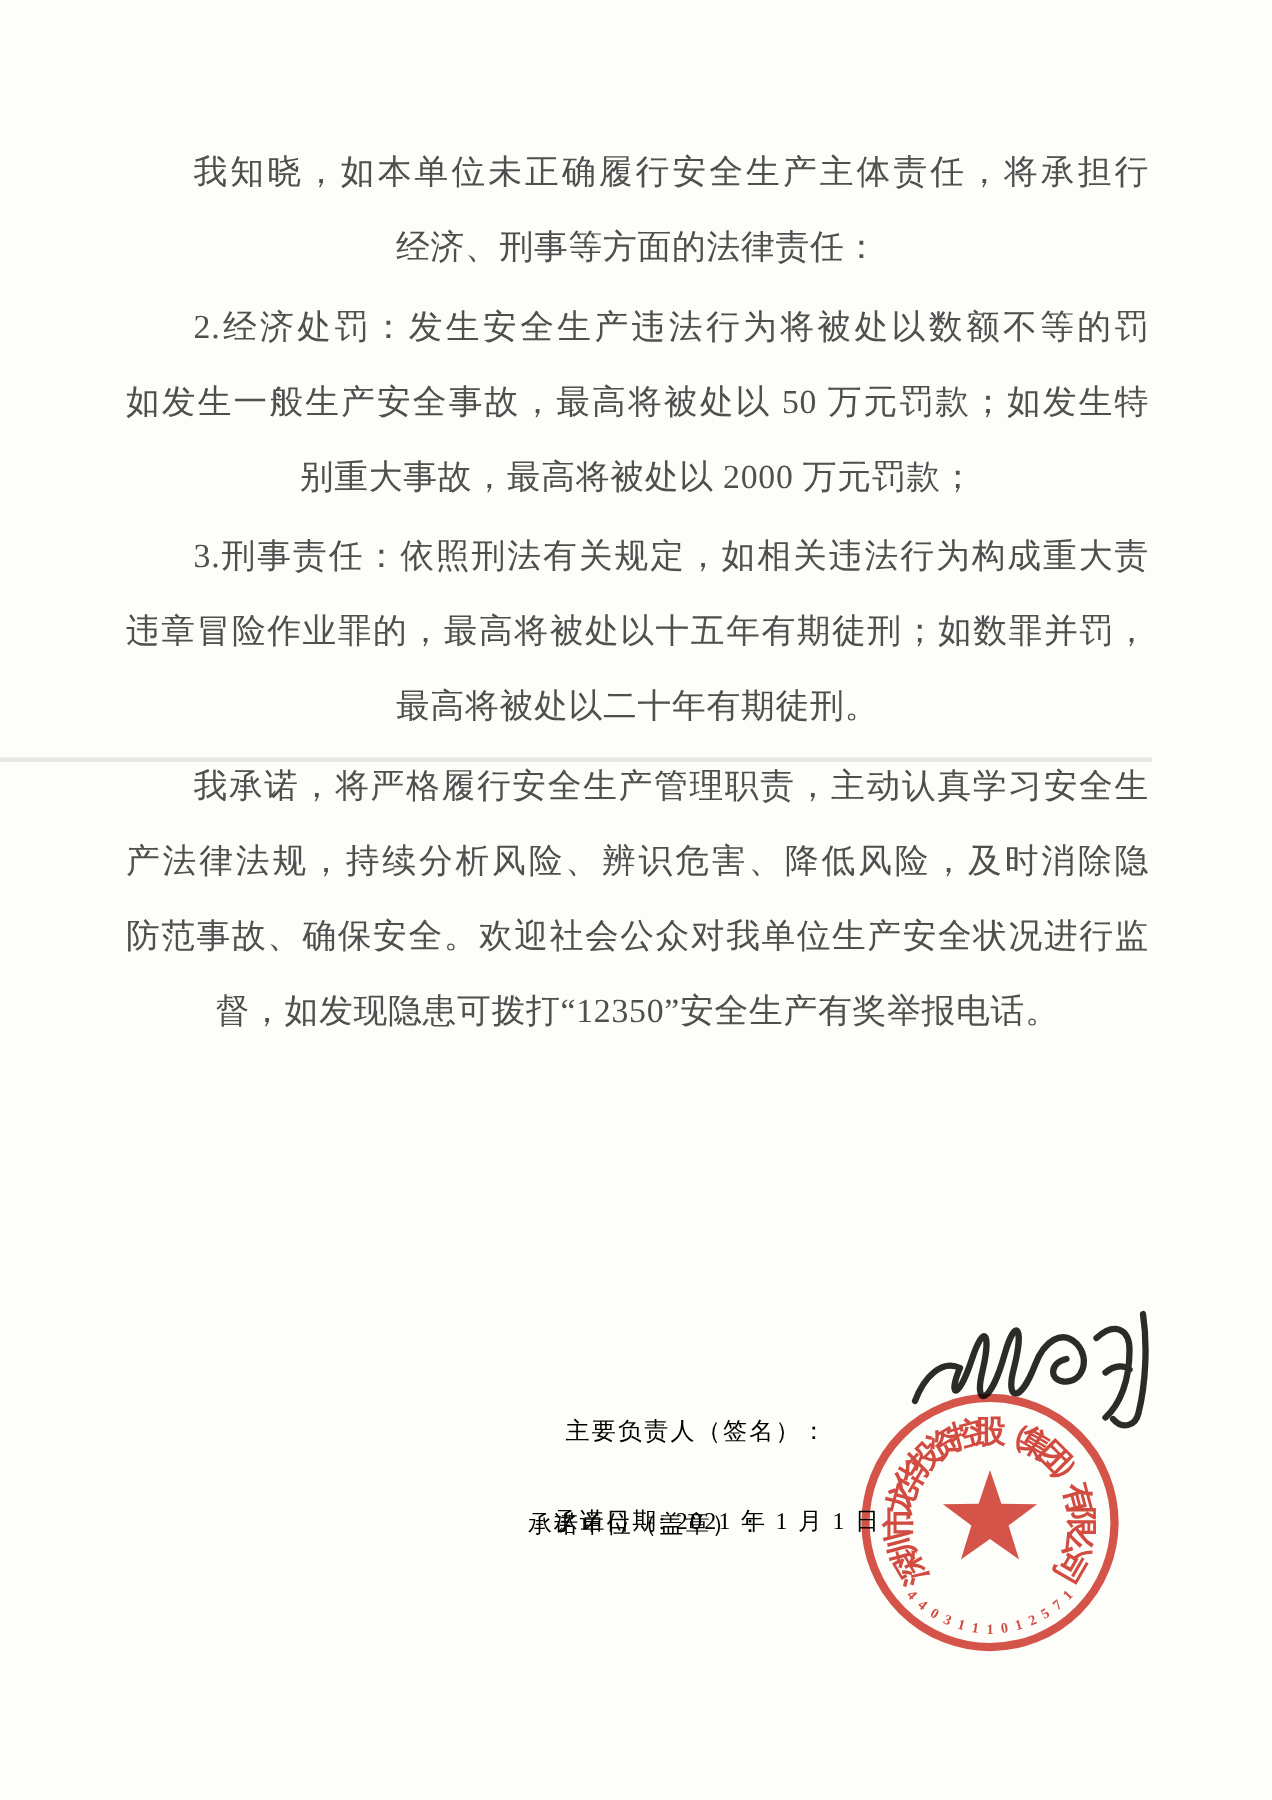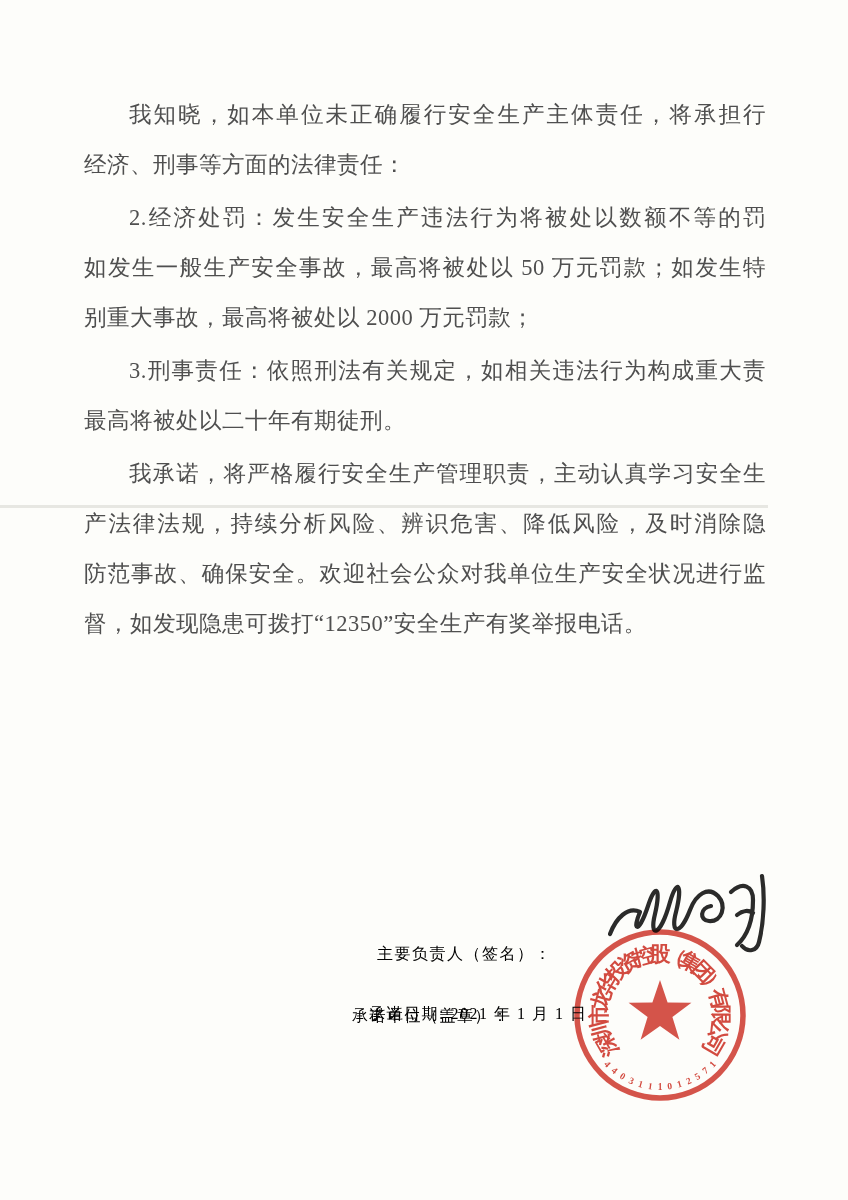--- a/index.html
+++ b/index.html
@@ -14,21 +14,21 @@
     position:absolute;left:0;top:505px;width:768px;height:3px;
     background:rgba(210,210,202,0.5);
   }
   
   .body-text{
     position:absolute;left:84px;top:90px;width:682px;
     font-size:22.5px;line-height:50px;color:#4f4f4f;
     letter-spacing:0.5px;
   }
   .para{margin:0 0 3px 0;}
-  .line{white-space:nowrap;overflow:visible;}
+  .line{white-space:nowrap;overflow:visible;text-align:center;}
   .line.fill{
     white-space:normal;
     text-align:justify;
     text-align-last:justify;
     height:50px;overflow:hidden;
   }
   .line.indent{text-indent:45px;}
   
   .sig-label{
     position:absolute;font-size:16px;color:#000000;letter-spacing:1.5px;
@@ -61,20 +61,21 @@
         <div class="line indent fill">我知晓，如本单位未正确履行安全生产主体责任，将承担行政、</div>
         <div class="line">经济、刑事等方面的法律责任：</div>
       </div>
       <div class="para">
         <div class="line indent fill">2.经济处罚：发生安全生产违法行为将被处以数额不等的罚款，</div>
         <div class="line fill">如发生一般生产安全事故，最高将被处以 50 万元罚款；如发生特</div>
         <div class="line">别重大事故，最高将被处以 2000 万元罚款；</div>
       </div>
       <div class="para">
         <div class="line indent fill">3.刑事责任：依照刑法有关规定，如相关违法行为构成重大责</div>
+        <div class="line fill">违章冒险作业罪的，最高将被处以十五年有期徒刑；如数罪并罚，</div>
         <div class="line">最高将被处以二十年有期徒刑。</div>
       </div>
       <div class="para">
         <div class="line indent fill">我承诺，将严格履行安全生产管理职责，主动认真学习安全生</div>
         <div class="line fill">产法律法规，持续分析风险、辨识危害、降低风险，及时消除隐患、</div>
         <div class="line fill">防范事故、确保安全。欢迎社会公众对我单位生产安全状况进行监</div>
         <div class="line">督，如发现隐患可拨打“12350”安全生产有奖举报电话。</div>
       </div>
     </div>
 

